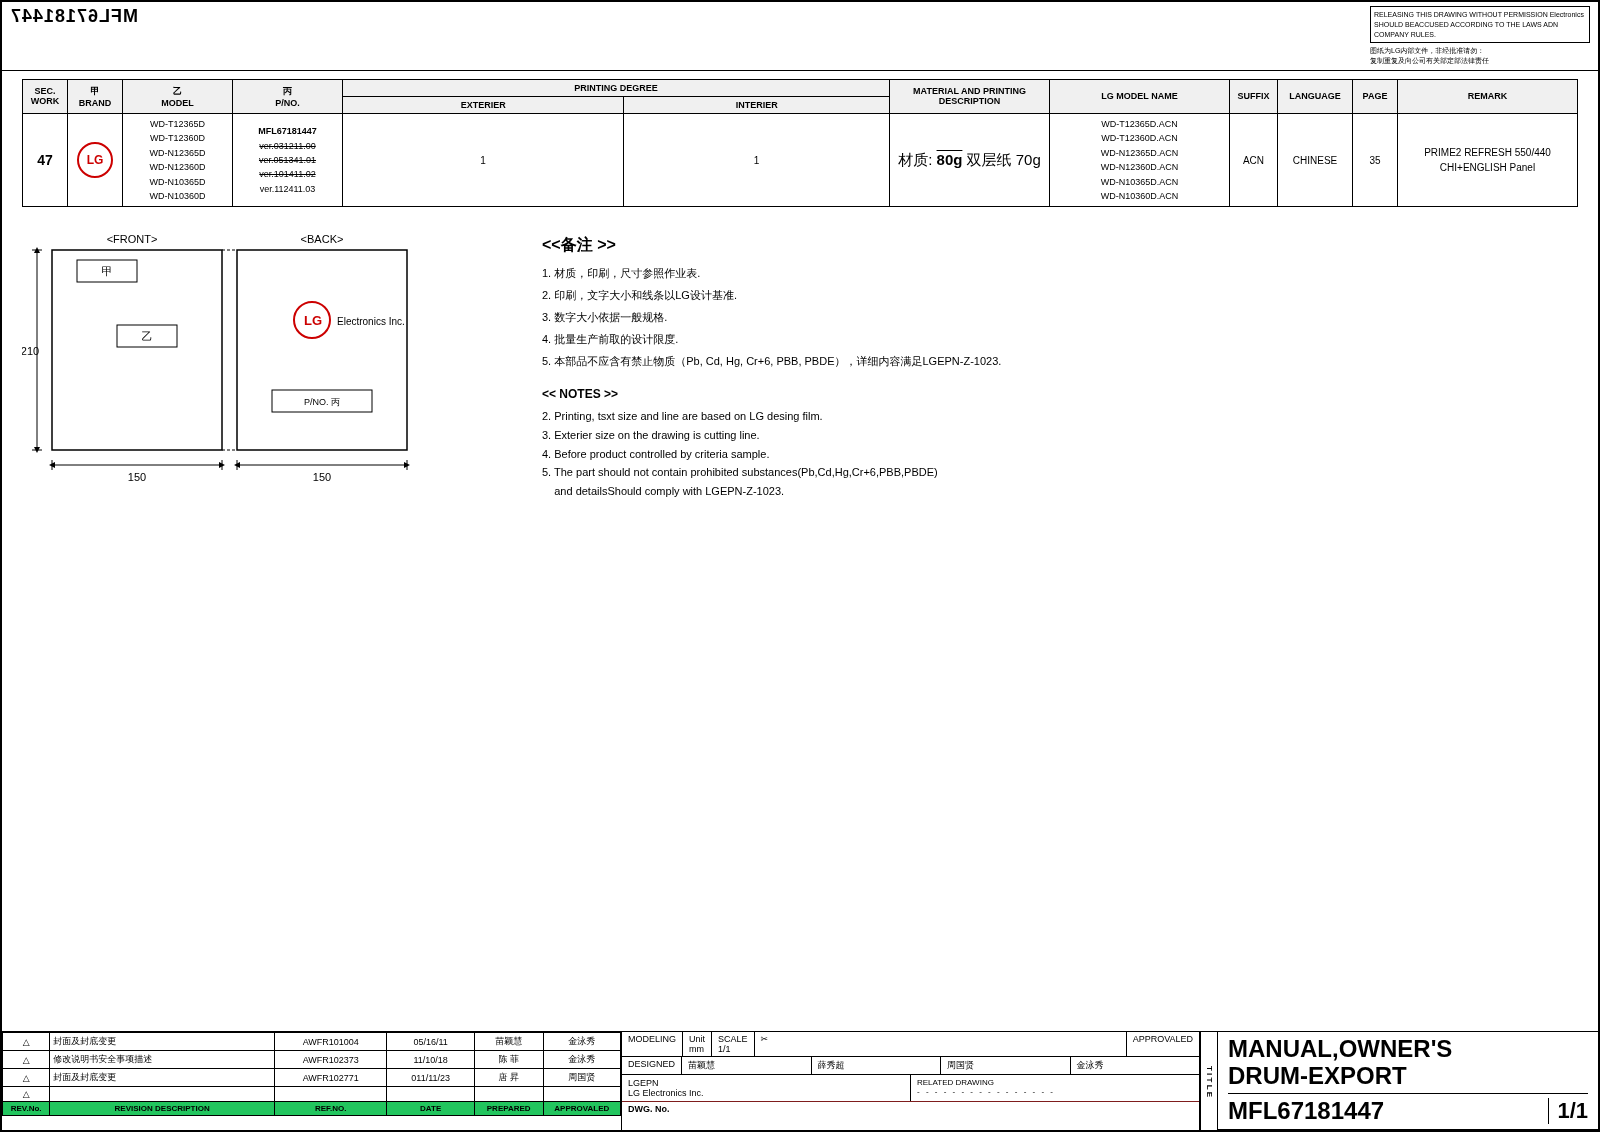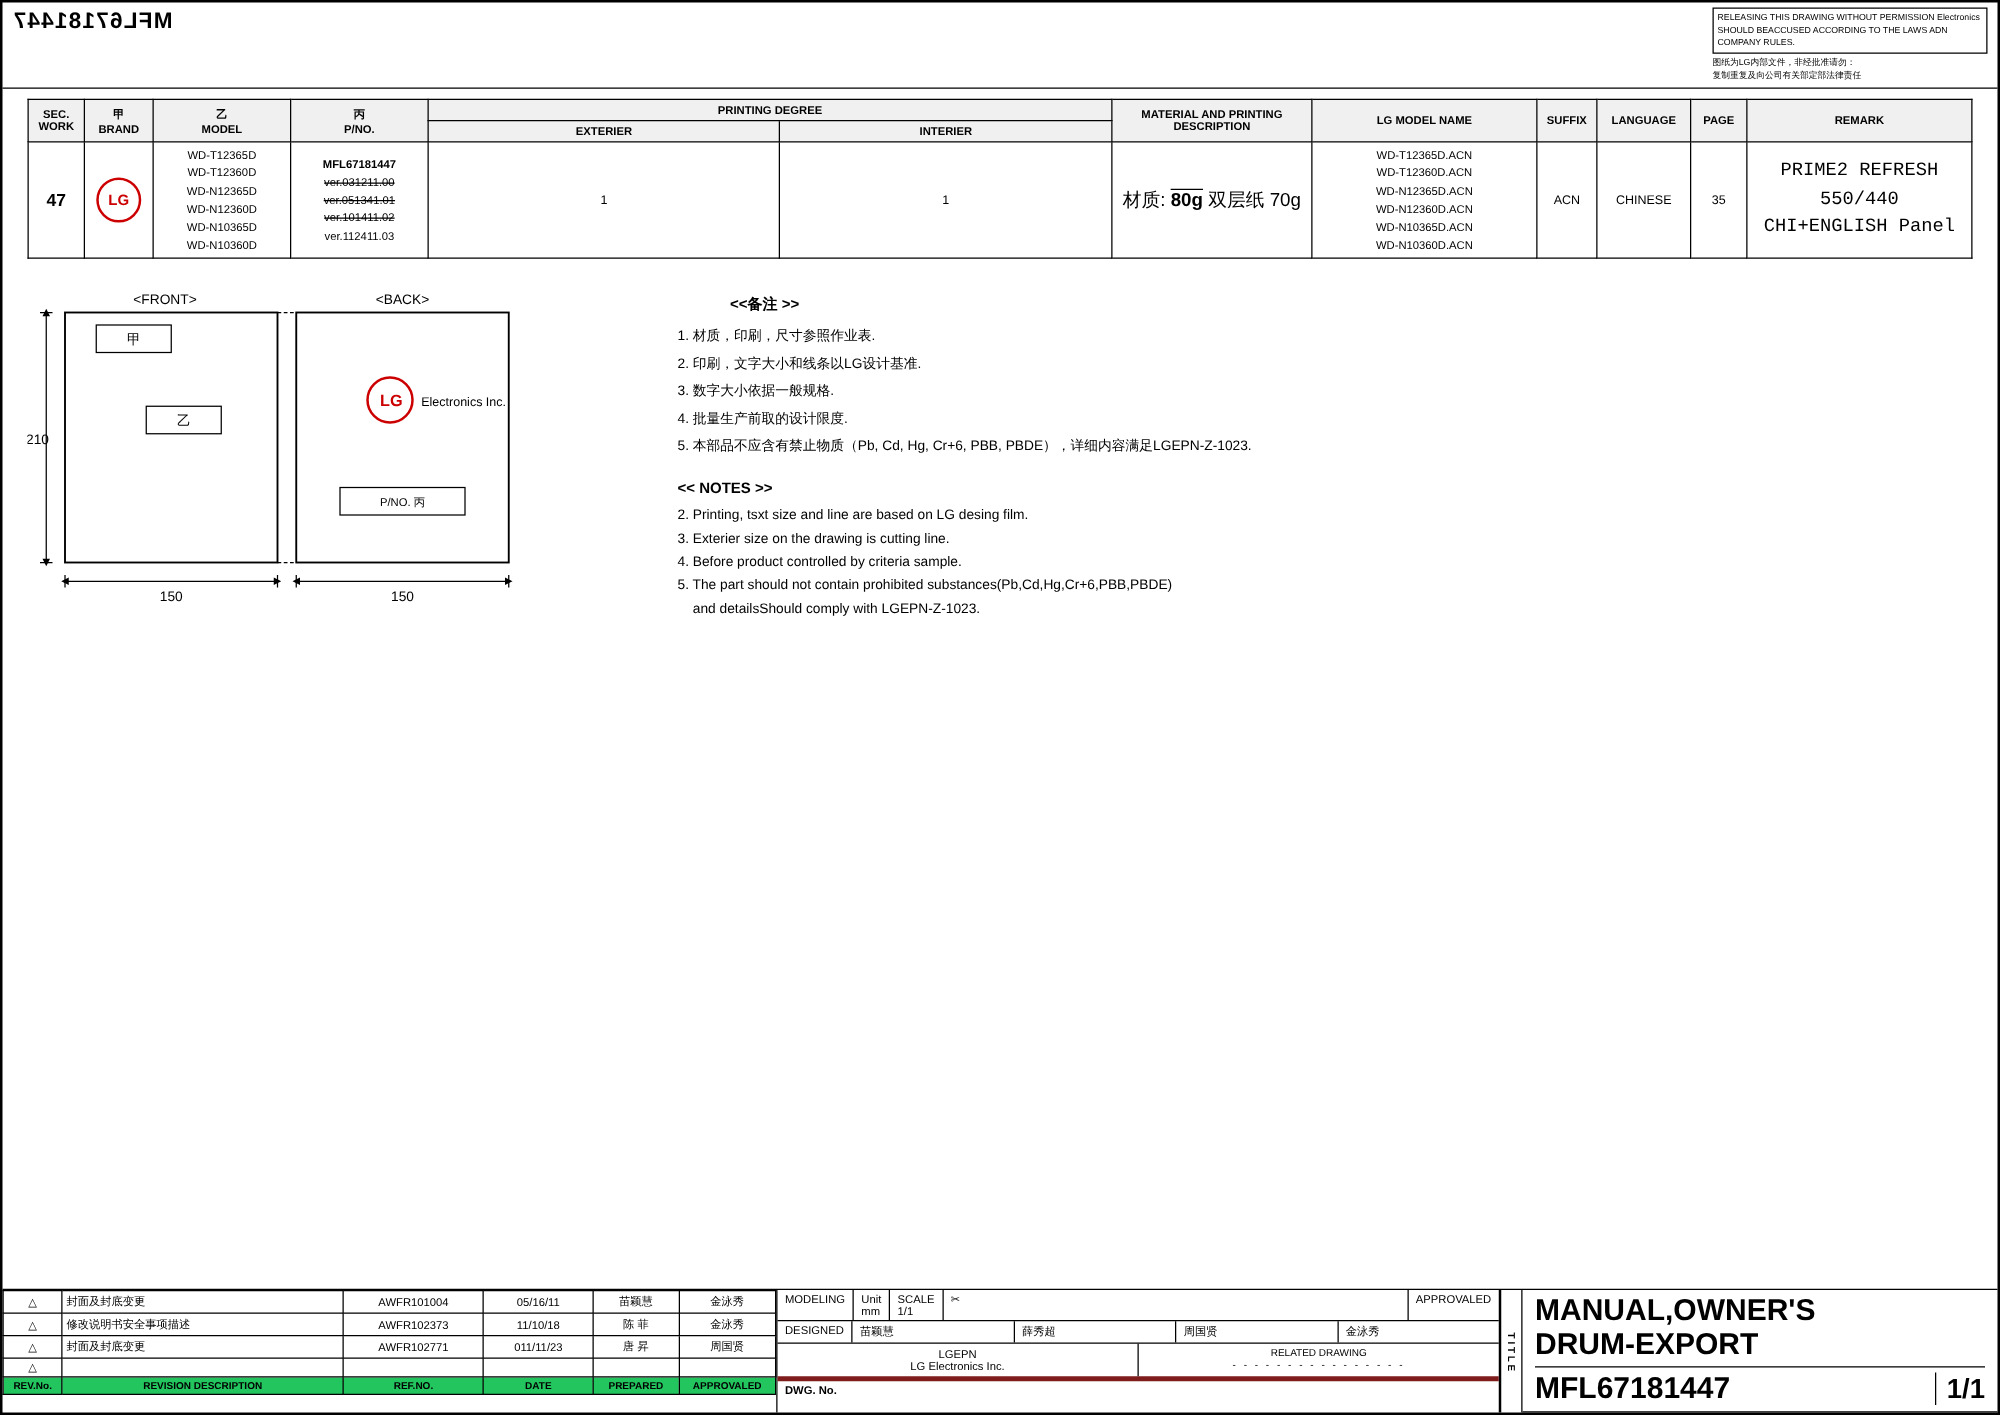--- a/index.html
+++ b/index.html
@@ -106,24 +106,23 @@
       width: 460px;
       height: 320px;
     }
 
     
     .notes-section {
       margin-top: 10px;
     }
 
     .notes-title {
-      font-size: 12px;
+      font-size: 16px;
       font-weight: bold;
       margin-bottom: 8px;
-      margin-left: 42px;
     }
 
     .notes-list {
       list-style: none;
       font-size: 11px;
       line-height: 1.8;
     }
 
     .notes-list li {
       margin-bottom: 2px;
@@ -298,21 +297,21 @@
             <div>WD-T12365D.ACN</div>
             <div>WD-T12360D.ACN</div>
             <div>WD-N12365D.ACN</div>
             <div>WD-N12360D.ACN</div>
             <div>WD-N10365D.ACN</div>
             <div>WD-N10360D.ACN</div>
           </td>
           <td>ACN</td>
           <td>CHINESE</td>
           <td>35</td>
-          <td style="font-size:15px;line-height:1.5;font-family:Liberation Mono, monospace;">
+          <td style="font-size:10px;line-height:1.5;">
             <div>PRIME2 REFRESH 550/440</div>
             <div>CHI+ENGLISH  Panel</div>
           </td>
         </tr>
       </tbody>
     </table>
   </div>
 
   <div class="drawing-area">
 
@@ -465,21 +464,21 @@
         </div>
 
         <div style="display:flex;border-bottom:1px solid #000;">
           <div style="padding:2px 6px;border-right:1px solid #000;font-size:9px;width:60px;">DESIGNED</div>
           <div style="padding:2px 6px;border-right:1px solid #000;font-size:9px;flex:1;">苗颖慧</div>
           <div style="padding:2px 6px;border-right:1px solid #000;font-size:9px;flex:1;">薛秀超</div>
           <div style="padding:2px 6px;border-right:1px solid #000;font-size:9px;flex:1;">周国贤</div>
           <div style="padding:2px 6px;font-size:9px;flex:1;">金泳秀</div>
         </div>
 
-        <div style="display:flex;border-bottom:4px solid #7f1d1d;text-align:center;">
+        <div style="display:flex;border-bottom:1px solid #7f1d1d;">
           <div style="padding:3px 6px;border-right:1px solid #000;font-size:9px;flex:1;">
             <div>LGEPN</div>
             <div>LG Electronics Inc.</div>
           </div>
           <div style="padding:3px 6px;font-size:8px;flex:1;">
             <div>RELATED DRAWING</div>
             <div style="letter-spacing:2px;font-size:8px;">- - - - - - - - - - - - - - - -</div>
           </div>
         </div>
 

